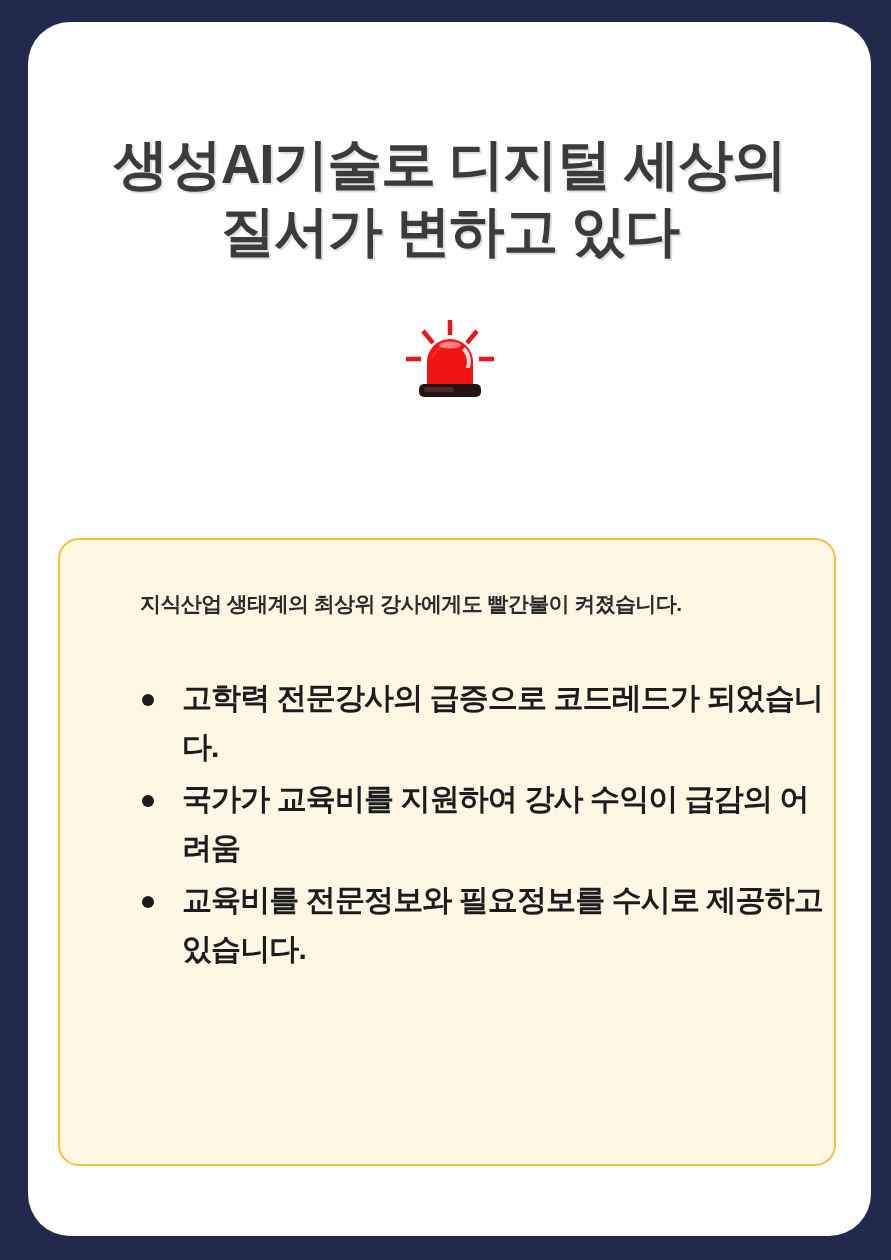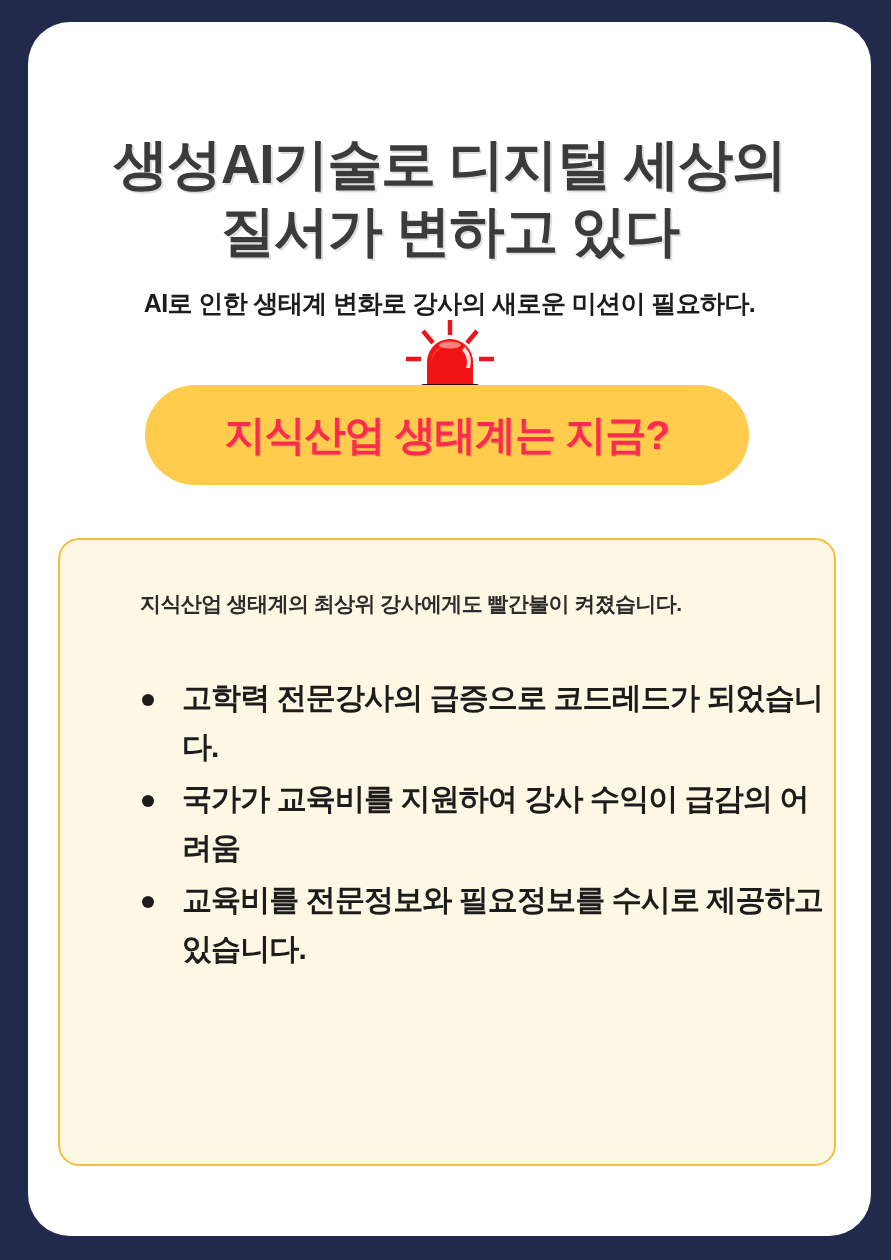--- a/index.html
+++ b/index.html
@@ -152,21 +152,20 @@
 </head>
 <body>
 
 <div class="frame">
 
   <div class="white-card">
 
     <h1 class="headline">생성AI기술로 디지털 세상의
 질서가 변하고 있다</h1>
 
-    <p class="subtitle">AI로 인한 생태계 변화로 강사의 새로운 미션이 필요하다.</p>
 
     <div class="siren-wrap">
       <svg class="siren" viewBox="0 0 96 84">
 
         <g stroke="#E8151B" stroke-width="4.5" stroke-linecap="butt">
           <line x1="48" y1="2" x2="48" y2="17"></line>
           <line x1="21" y1="13" x2="31" y2="25"></line>
           <line x1="75" y1="13" x2="65" y2="25"></line>
           <line x1="4" y1="41" x2="19" y2="41"></line>
           <line x1="92" y1="41" x2="77" y2="41"></line>
@@ -176,23 +175,20 @@
         <path d="M29 66 L29 45 A19 19 0 0 1 55 27 A23 23 0 0 0 29 45 Z" fill="#FF4B3E" opacity="0.55"></path>
 
         <path d="M63 29 A22 22 0 0 1 68 50 L64 50 A18 18 0 0 0 60 32 Z" fill="#FFFFFF" opacity="0.85"></path>
         <ellipse cx="48" cy="27" rx="11" ry="3.5" fill="#FFFFFF" opacity="0.45"></ellipse>
 
         <rect x="17" y="66" width="62" height="13" rx="5" fill="#231314"></rect>
         <rect x="22" y="69" width="30" height="5" rx="2.5" fill="#6B3A34" opacity="0.6"></rect>
       </svg>
     </div>
 
-    <div class="pill">
-      <span class="pill-label">지식산업 생태계는 지금?</span>
-    </div>
 
     <div class="cream-card">
 
       <div class="cream-caption">지식산업 생태계의 최상위 강사에게도 빨간불이 켜졌습니다.</div>
 
       <ul class="bullet-list">
         <li class="bullet-item">
           <span class="bullet-dot"></span>
           <span>고학력 전문강사의 급증으로 코드레드가 되었습니다.</span>
         </li>

